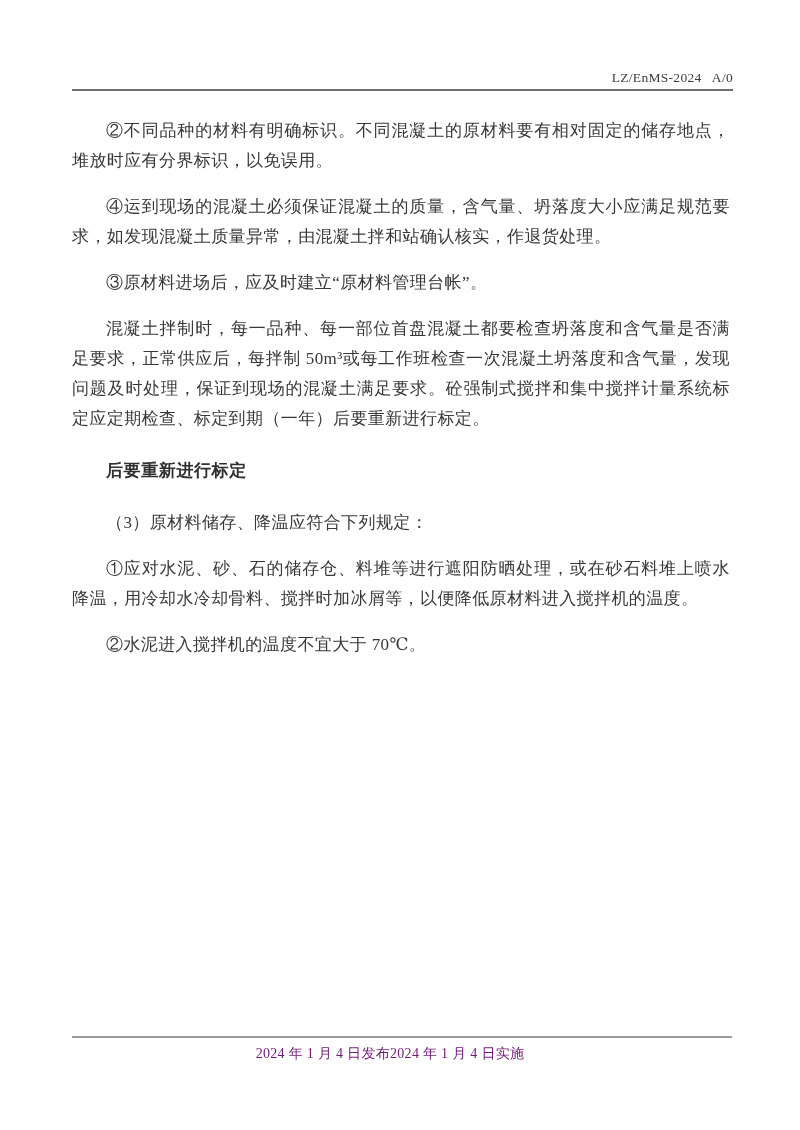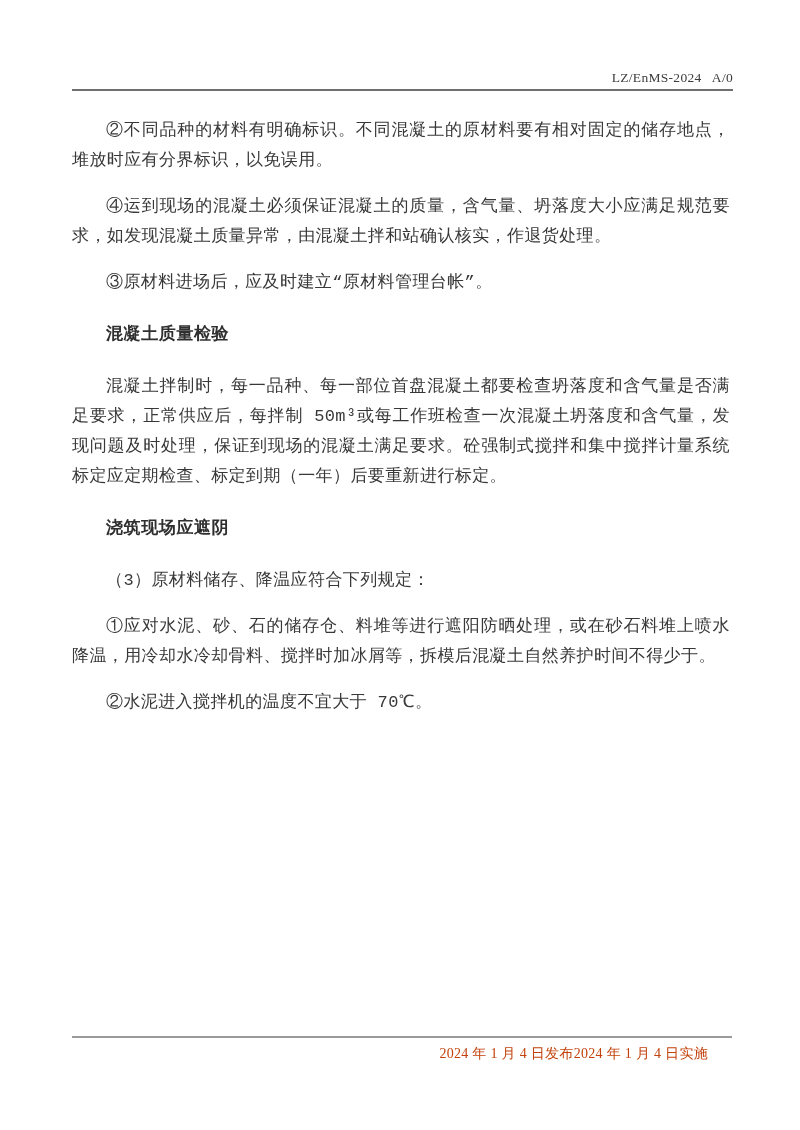--- a/index.html
+++ b/index.html
@@ -41,21 +41,20 @@
     height: 0;
     border-bottom: 2px solid #6f6f6f;
   }
   
   .doc-content {
     position: absolute;
     top: 85px;
     left: 72px;
     right: 70px;
     padding-top: 9px;
-    font-family: Liberation Mono, monospace;
   }
   .doc-paragraph {
     margin-top: 16px;
     font-size: 17px;
     line-height: 30px;
     letter-spacing: 0.4px;
     text-indent: 2em;
     text-align: justify;
     white-space: pre-wrap;
     color: #383838;
@@ -76,52 +75,51 @@
     top: 1030px;
     left: 72px;
     right: 68px;
   }
   .footer-rule {
     height: 0;
     border-top: 2px solid #9a9a9a;
   }
   .footer-row {
     display: flex;
-    justify-content: flex-end;
+    justify-content: center;
     padding-top: 7px;
     font-size: 14px;
     letter-spacing: 0.3px;
-    color: #c2410c;
+    color: #701a75;
   }
   .footer-right { padding-right: 24px; }
   .footer-row span { white-space: pre; }
 </style>
 </head>
 <body>
 
 <div class="page">
 
   <div class="doc-header">
     <span class="doc-code">LZ/EnMS-2024   A/0</span>
     <div class="header-rule"></div>
   </div>
 
   <div class="doc-content">
     <p class="doc-paragraph">②不同品种的材料有明确标识。不同混凝土的原材料要有相对固定的储存地点，堆放时应有分界标识，以免误用。</p>
     <p class="doc-paragraph">④运到现场的混凝土必须保证混凝土的质量，含气量、坍落度大小应满足规范要求，如发现混凝土质量异常，由混凝土拌和站确认核实，作退货处理。</p>
     <p class="doc-paragraph">③原材料进场后，应及时建立“原材料管理台帐”。</p>
 
-    <h3 class="doc-heading">混凝土质量检验</h3>
 
     <p class="doc-paragraph">混凝土拌制时，每一品种、每一部位首盘混凝土都要检查坍落度和含气量是否满足要求，正常供应后，每拌制 50m³或每工作班检查一次混凝土坍落度和含气量，发现问题及时处理，保证到现场的混凝土满足要求。砼强制式搅拌和集中搅拌计量系统标定应定期检查、标定到期（一年）后要重新进行标定。</p>
 
-    <h3 class="doc-heading">浇筑现场应遮阴</h3>
+    <h3 class="doc-heading">后要重新进行标定</h3>
 
     <p class="doc-paragraph">（3）原材料储存、降温应符合下列规定：</p>
-    <p class="doc-paragraph">①应对水泥、砂、石的储存仓、料堆等进行遮阳防晒处理，或在砂石料堆上喷水降温，用冷却水冷却骨料、搅拌时加冰屑等，拆模后混凝土自然养护时间不得少于。</p>
+    <p class="doc-paragraph">①应对水泥、砂、石的储存仓、料堆等进行遮阳防晒处理，或在砂石料堆上喷水降温，用冷却水冷却骨料、搅拌时加冰屑等，以便降低原材料进入搅拌机的温度。</p>
     <p class="doc-paragraph">②水泥进入搅拌机的温度不宜大于 70℃。</p>
   </div>
 
   <div class="doc-footer">
     <div class="footer-rule"></div>
     <div class="footer-row">
       <span class="footer-left">2024 年 1 月 4 日发布</span>
       <span class="footer-right">2024 年 1 月 4 日实施</span>
     </div>
   </div>

